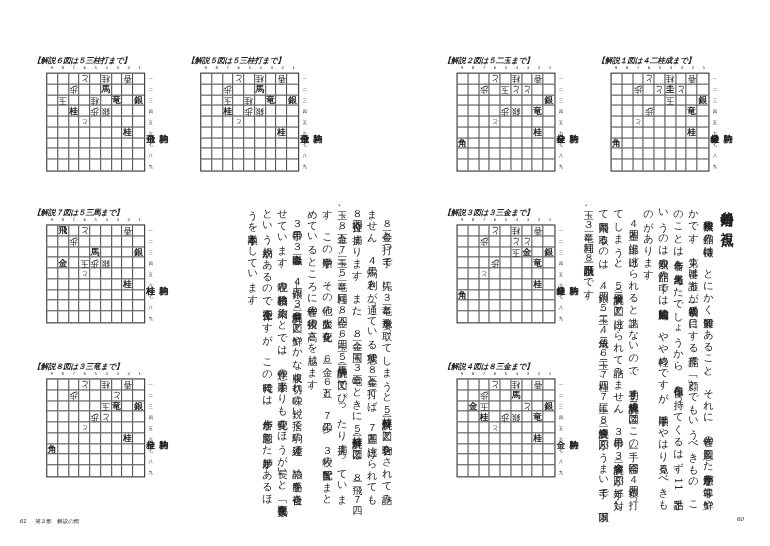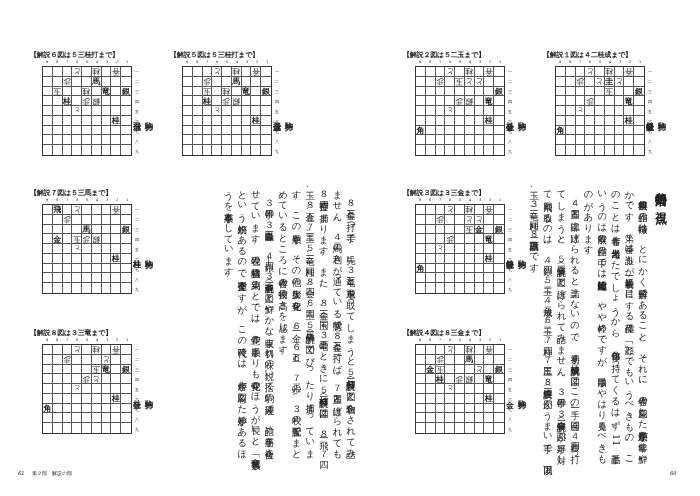--- a/index.html
+++ b/index.html
@@ -1,18 +1,18 @@
 <!DOCTYPE html>
 <html><head>
 <meta charset="utf-8">
 <style>
   html,body{margin:0;padding:0;background:#fff;}
   body{width:700px;height:496px;position:relative;overflow:hidden;font-family:"DejaVu Serif",serif;color:#222;}
   .diagram{position:absolute;width:140px;}
-  .diag-title{position:absolute;left:0;top:0;font-family:"DejaVu Sans",sans-serif;font-size:7px;font-weight:bold;white-space:nowrap;letter-spacing:-0.2px;}
+  .diag-title{position:absolute;left:0;top:0;font-family:"DejaVu Sans",sans-serif;font-size:7px;font-weight:bold;white-space:nowrap;letter-spacing:-0.2px;font-style:italic;}
   .col-labels{position:absolute;left:12px;top:10px;width:90px;height:5px;display:flex;}
   .col-labels span{flex:1;text-align:center;font-size:3.5px;font-family:"DejaVu Sans",sans-serif;line-height:5px;}
   .board{position:absolute;left:12px;top:16px;width:90px;height:90px;border:1.2px solid #333;box-sizing:border-box;display:grid;grid-template-columns:repeat(9,1fr);grid-template-rows:repeat(9,1fr);}
   .cell{border-right:0.6px solid #555;border-bottom:0.6px solid #555;position:relative;display:flex;align-items:center;justify-content:center;font-size:8px;line-height:1;font-family:"DejaVu Serif",serif;font-weight:bold;}
   .cell:nth-child(9n){border-right:none;}
   .cell:nth-child(n+73){border-bottom:none;}
   .cell.inv span{transform:rotate(180deg);display:inline-block;font-weight:normal;}
   .cell.small span{font-size:6px;}
   .row-labels{position:absolute;left:104px;top:16px;width:6px;height:90px;display:flex;flex-direction:column;}
   .row-labels span{flex:1;font-size:4px;display:flex;align-items:center;justify-content:center;font-family:"DejaVu Sans",sans-serif;}

